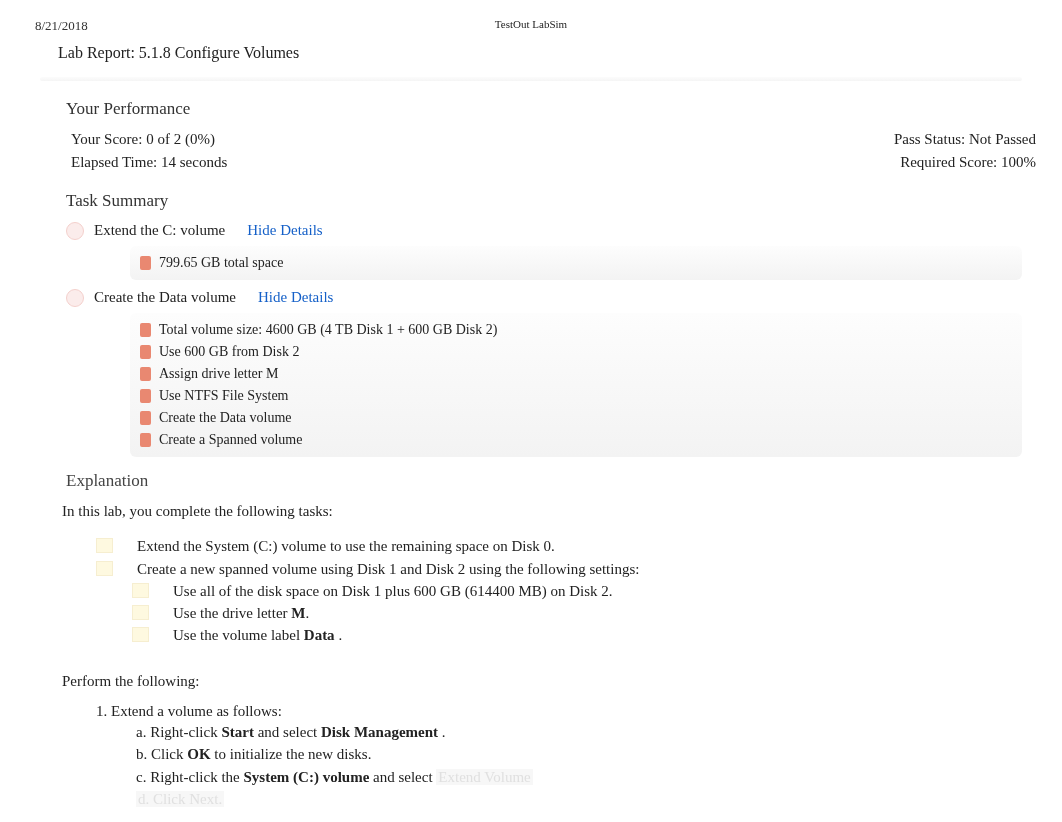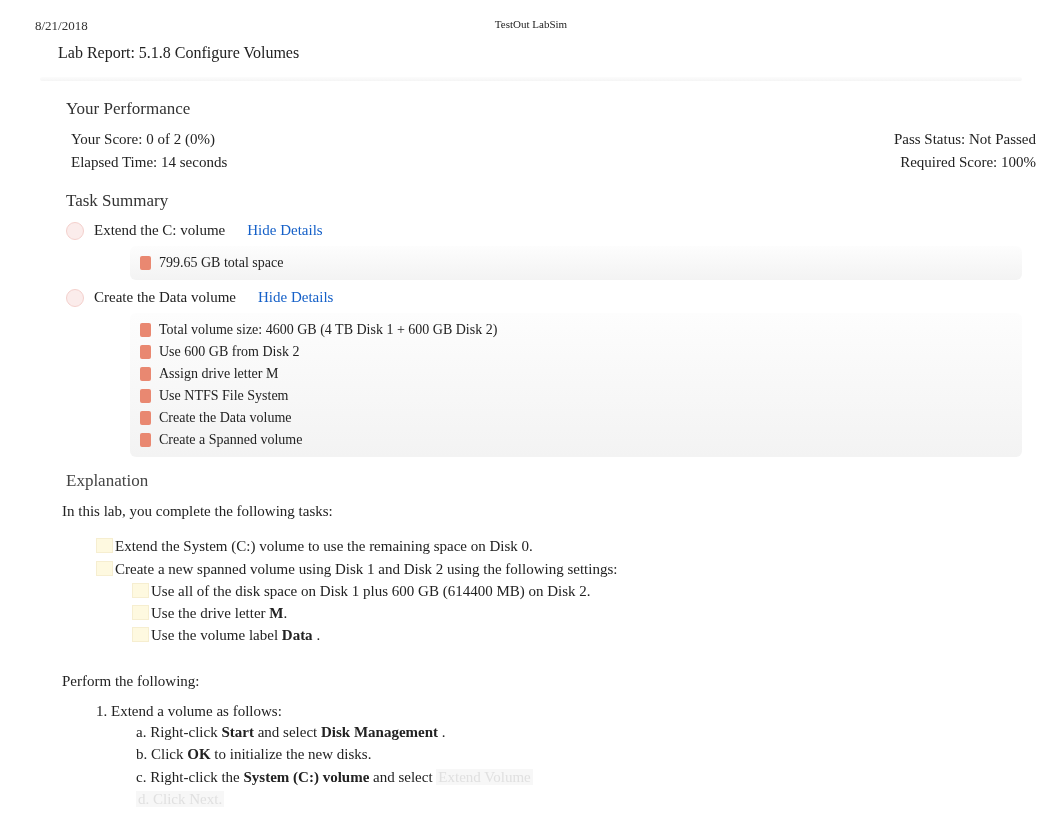--- a/index.html
+++ b/index.html
@@ -104,21 +104,21 @@
       padding: 4px 40px 0 62px;
       font-size: 15px;
       line-height: 1.35;
     }
     .exp-list {
       padding: 14px 0 6px 34px;
     }
     .exp-item {
       display: flex;
       align-items: flex-start;
-      gap: 2px;
+      gap: 24px;
       padding: 1px 0;
     }
     .bullet-sq {
       width: 17px;
       height: 15px;
       background: #fef9e0;
       border: 1px solid #f6eed0;
       margin-top: 2px;
       flex-shrink: 0;
     }

